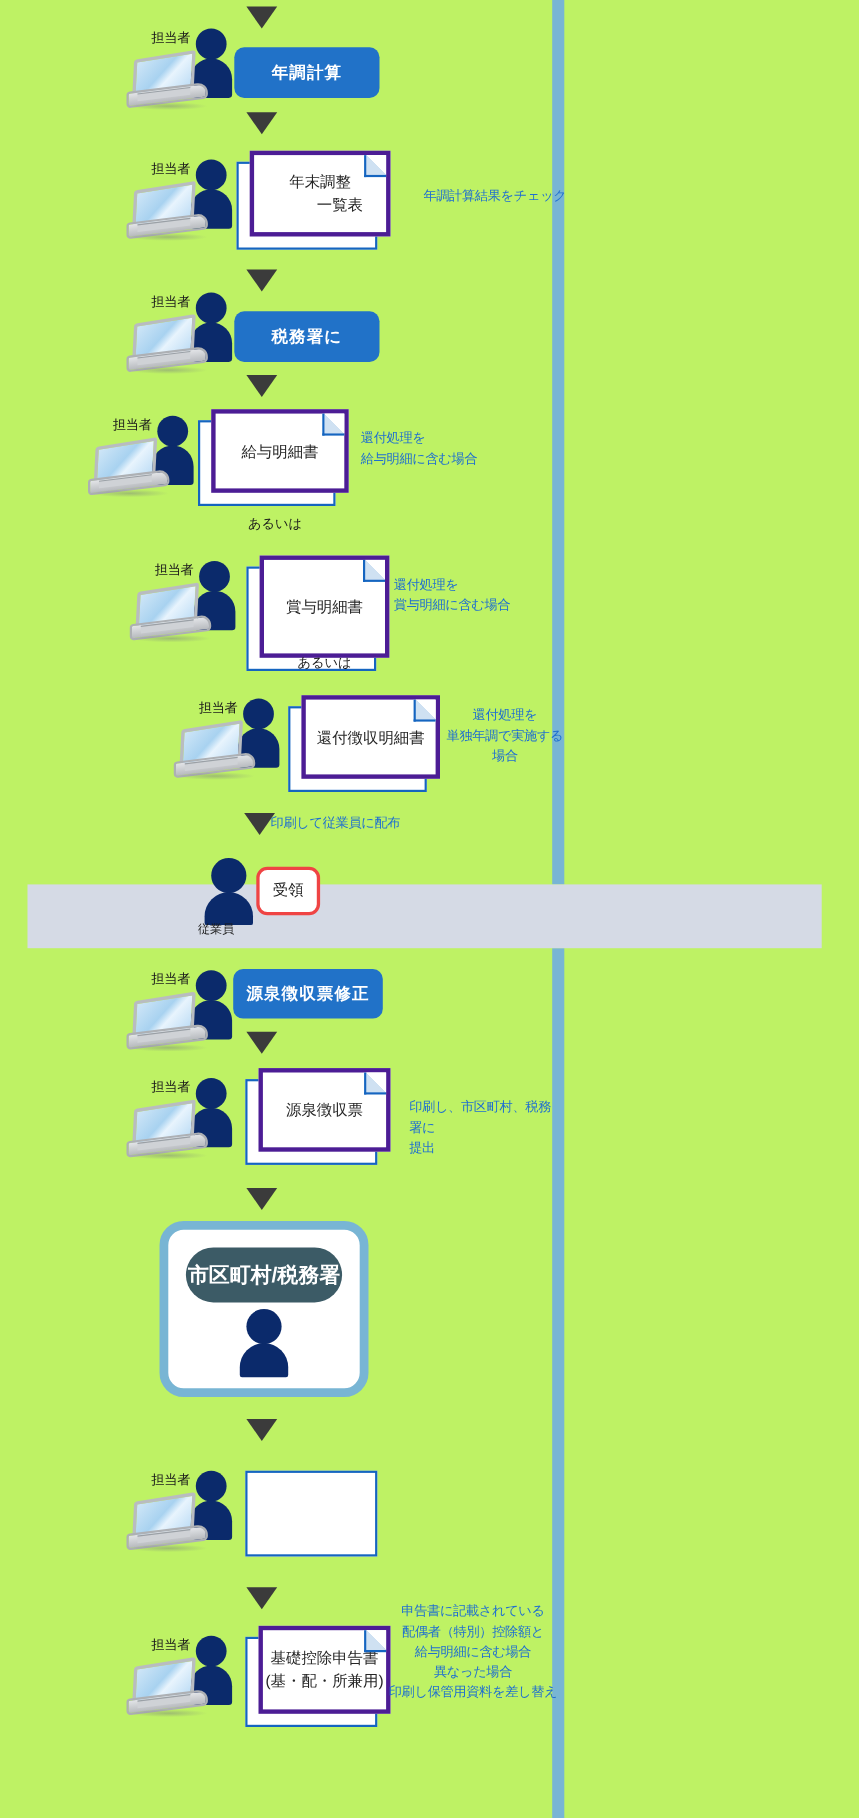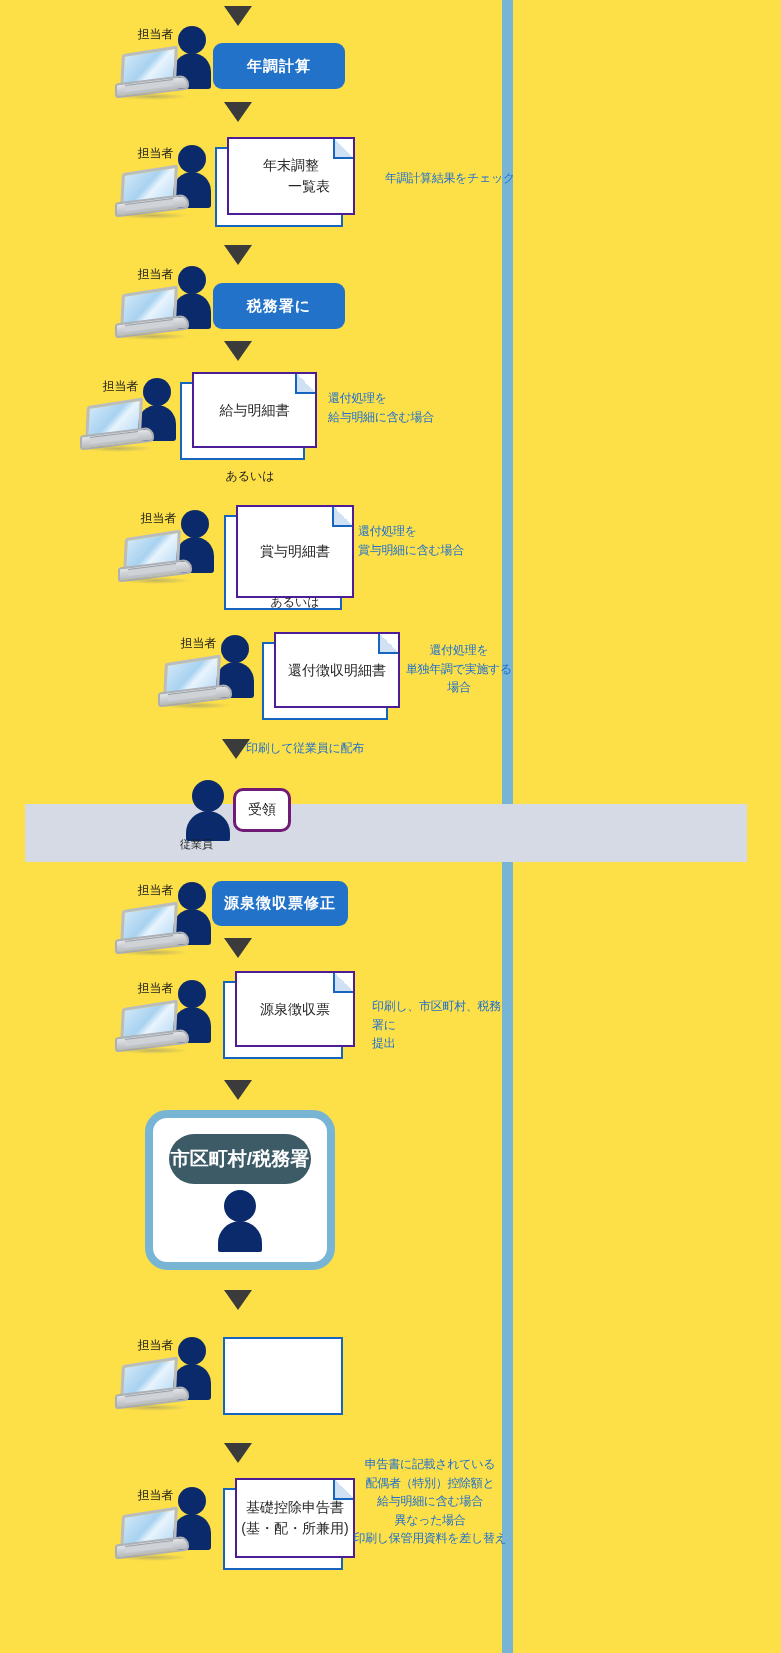--- a/index.html
+++ b/index.html
@@ -6,21 +6,21 @@
   * { box-sizing: border-box; }
   html, body {
     margin: 0; padding: 0;
     background: #ffffff;
     font-family: "Liberation Sans", "DejaVu Sans", sans-serif;
   }
   #flow {
     position: relative;
     width: 781px;
     height: 1653px;
-    background: #fde047;
+    background: #bef264;
     overflow: hidden;
   }
 
   
   .lane-bar {
     position: absolute;
     width: 11px;
     background: #78b5d4;
   }
 
@@ -122,21 +122,21 @@
     width: calc(100% - 12px);
     height: calc(100% - 10px);
     border: 2px solid #1565c0;
     background: #ffffff;
   }
   .doc .front-sheet {
     position: absolute;
     left: 12px; top: 0;
     width: calc(100% - 12px);
     height: calc(100% - 12px);
-    border: 2px solid #4c1d95;
+    border: 4px solid #4c1d95;
     background: #ffffff;
     display: flex;
     flex-direction: column;
     align-items: center;
     justify-content: center;
   }
   .doc .front-sheet .doc-line {
     font-size: 14px;
     color: #262626;
     line-height: 1.5;
@@ -194,21 +194,21 @@
   }
   .employee .emp-label {
     position: absolute; left: -2px; bottom: -2px;
     width: 58px; text-align: left;
     font-size: 11px; color: #1a1a1a;
     white-space: nowrap;
   }
   .receipt-box {
     position: absolute;
     background: #ffffff;
-    border: 3px solid #701a75;
+    border: 3px solid #ef4444;
     border-radius: 10px;
     display: flex; align-items: center; justify-content: center;
     font-size: 14px;
     color: #1a1a1a;
   }
 
   
   .gov-box {
     position: absolute;
     border: 8px solid #78b5d4;

